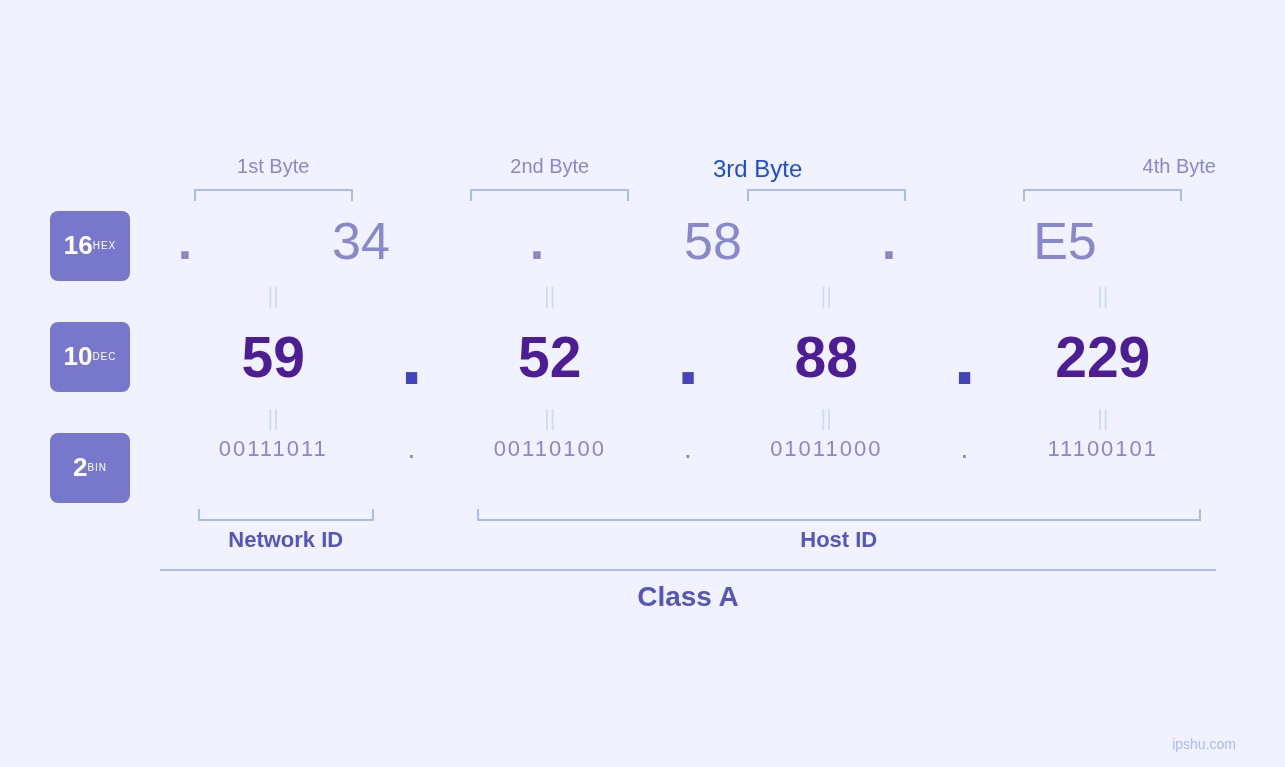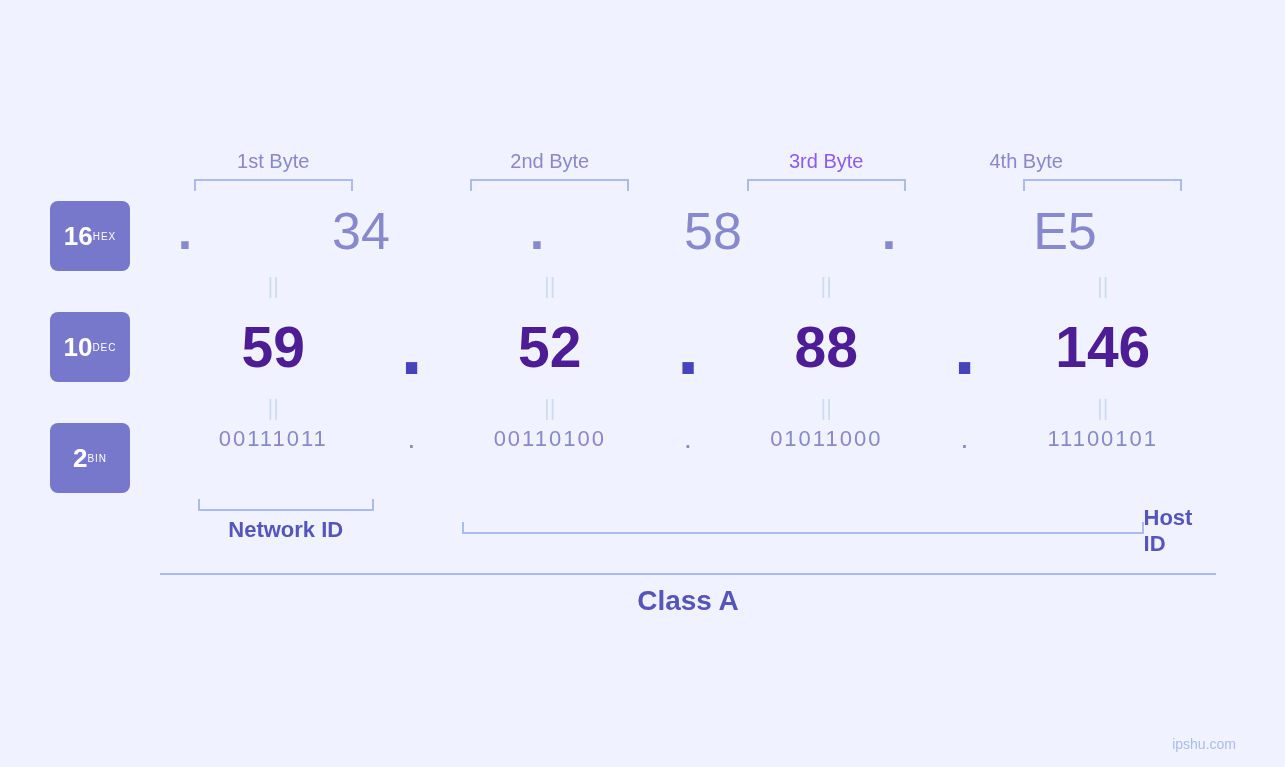--- a/index.html
+++ b/index.html
@@ -128,23 +128,23 @@
 
 <div class="main-container">
 
   <div class="full-row-wrapper">
     <div class="label-spacer"></div>
     <div class="data-section" style="display:flex; flex-direction:row;">
       <div class="quad-val" style="text-align:center; color:#8888cc; font-size:20px;">1st Byte</div>
       <div class="quad-dot"></div>
       <div class="quad-val" style="text-align:center; color:#8888cc; font-size:20px;">2nd Byte</div>
       <div class="quad-dot"></div>
-      <div class="quad-val" style="text-align:center; color:#8b5cf6; font-size:20px;">3rd Byte</div>
-      <div class="quad-dot"></div>
-      <div class="quad-val" style="text-align:left; color:#8888cc; font-size:20px;">4th Byte</div>
+      <div class="quad-val" style="text-align:left; color:#1d4ed8; font-size:24px;">3rd Byte</div>
+      <div class="quad-dot"></div>
+      <div class="quad-val" style="text-align:right; color:#8888cc; font-size:20px;">4th Byte</div>
     </div>
   </div>
 
   <div class="full-row-wrapper" style="margin-bottom:10px; margin-top:6px;">
     <div class="label-spacer"></div>
     <div class="data-section" style="display:flex; flex-direction:row; align-items:flex-start;">
       <div class="quad-val" style="display:flex; justify-content:center;">
         <div style="width:70%; height:12px; border-top:2px solid #aabbee; border-left:2px solid #aabbee; border-right:2px solid #aabbee;"></div>
       </div>
       <div class="quad-dot"></div>
@@ -204,21 +204,21 @@
       </div>
     </div>
     <div class="data-section">
       <div class="quad-row">
         <div class="quad-val dec-val">59</div>
         <div class="quad-dot" style="color:#4444bb; font-size:80px; font-weight:bold;">.</div>
         <div class="quad-val dec-val">52</div>
         <div class="quad-dot" style="color:#4444bb; font-size:80px; font-weight:bold;">.</div>
         <div class="quad-val dec-val">88</div>
         <div class="quad-dot" style="color:#4444bb; font-size:80px; font-weight:bold;">.</div>
-        <div class="quad-val dec-val">146</div>
+        <div class="quad-val dec-val">229</div>
       </div>
     </div>
   </div>
 
   <div class="full-row-wrapper">
     <div class="label-spacer"></div>
     <div class="data-section">
       <div class="equals-quad">
         <div class="eq-cell">||</div>
         <div class="eq-gap"></div>
@@ -256,21 +256,21 @@
     <div class="data-section">
       <div style="display:flex; flex-direction:row; width:100%;">
 
         <div style="flex:1; display:flex; flex-direction:column; align-items:center;">
           <div style="width:70%; height:12px; border-bottom:2px solid #aabbee; border-left:2px solid #aabbee; border-right:2px solid #aabbee;"></div>
           <span style="color:#5555bb; font-size:22px; font-weight:bold; margin-top:6px;">Network ID</span>
         </div>
 
         <div style="flex:0 0 50px;"></div>
 
-        <div style="flex:3; display:flex; flex-direction:row; align-items:center;">
+        <div style="flex:3; display:flex; flex-direction:column; align-items:center;">
           <div style="width:96%; height:12px; border-bottom:2px solid #aabbee; border-left:2px solid #aabbee; border-right:2px solid #aabbee;"></div>
           <span style="color:#5555bb; font-size:22px; font-weight:bold; margin-top:6px;">Host ID</span>
         </div>
       </div>
     </div>
   </div>
 
   <div class="full-row-wrapper" style="margin-top:16px;">
     <div class="label-spacer"></div>
     <div class="data-section">

